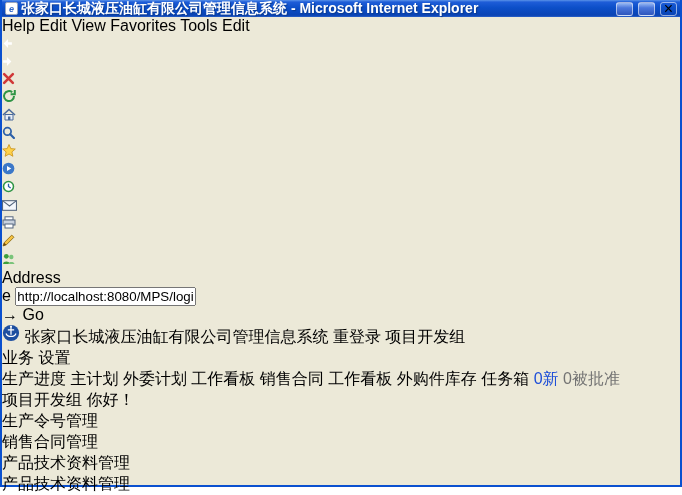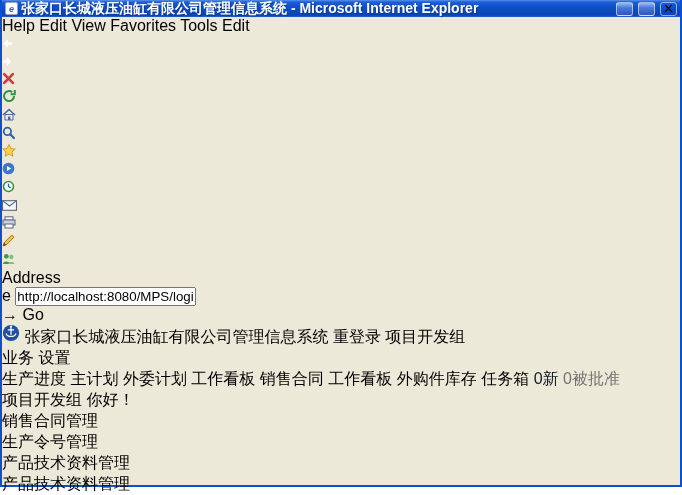--- a/index.html
+++ b/index.html
@@ -217,35 +217,35 @@
       </div>
       <div class="nav-strip">
         <span class="nav-item">生产进度</span>
         <span class="nav-item">主计划</span>
         <span class="nav-item">外委计划</span>
         <span class="nav-item">工作看板</span>
         <span class="nav-item">销售合同</span>
         <span class="nav-item">工作看板</span>
         <span class="nav-item">外购件库存</span>
         <span class="nav-item">任务箱</span>
-        <span class="badge" style="color: #0f172a;">0新</span>
+        <span class="badge" style="color: #1d4ed8;">0新</span>
         <span class="badge" style="color: #737373;">0被批准</span>
       </div>
     </div>
 
     <div class="app-body">
 
       <div class="sidebar">
         <div class="tree-root">
           <span class="root-ico"></span>
           <span>项目开发组 你好！</span>
         </div>
         <div class="tree-branch">
+          <div class="tree-item"><span class="folder"></span><span>生产令号管理</span></div>
           <div class="tree-item"><span class="folder"></span><span>销售合同管理</span></div>
-          <div class="tree-item"><span class="folder"></span><span>生产令号管理</span></div>
           <div class="tree-item"><span class="folder"></span><span>产品技术资料管理</span></div>
           <div class="tree-item"><span class="folder"></span><span>产品技术资料管理</span></div>
 
         </div>
       </div>
 
     </div>
 
   </div>
 

